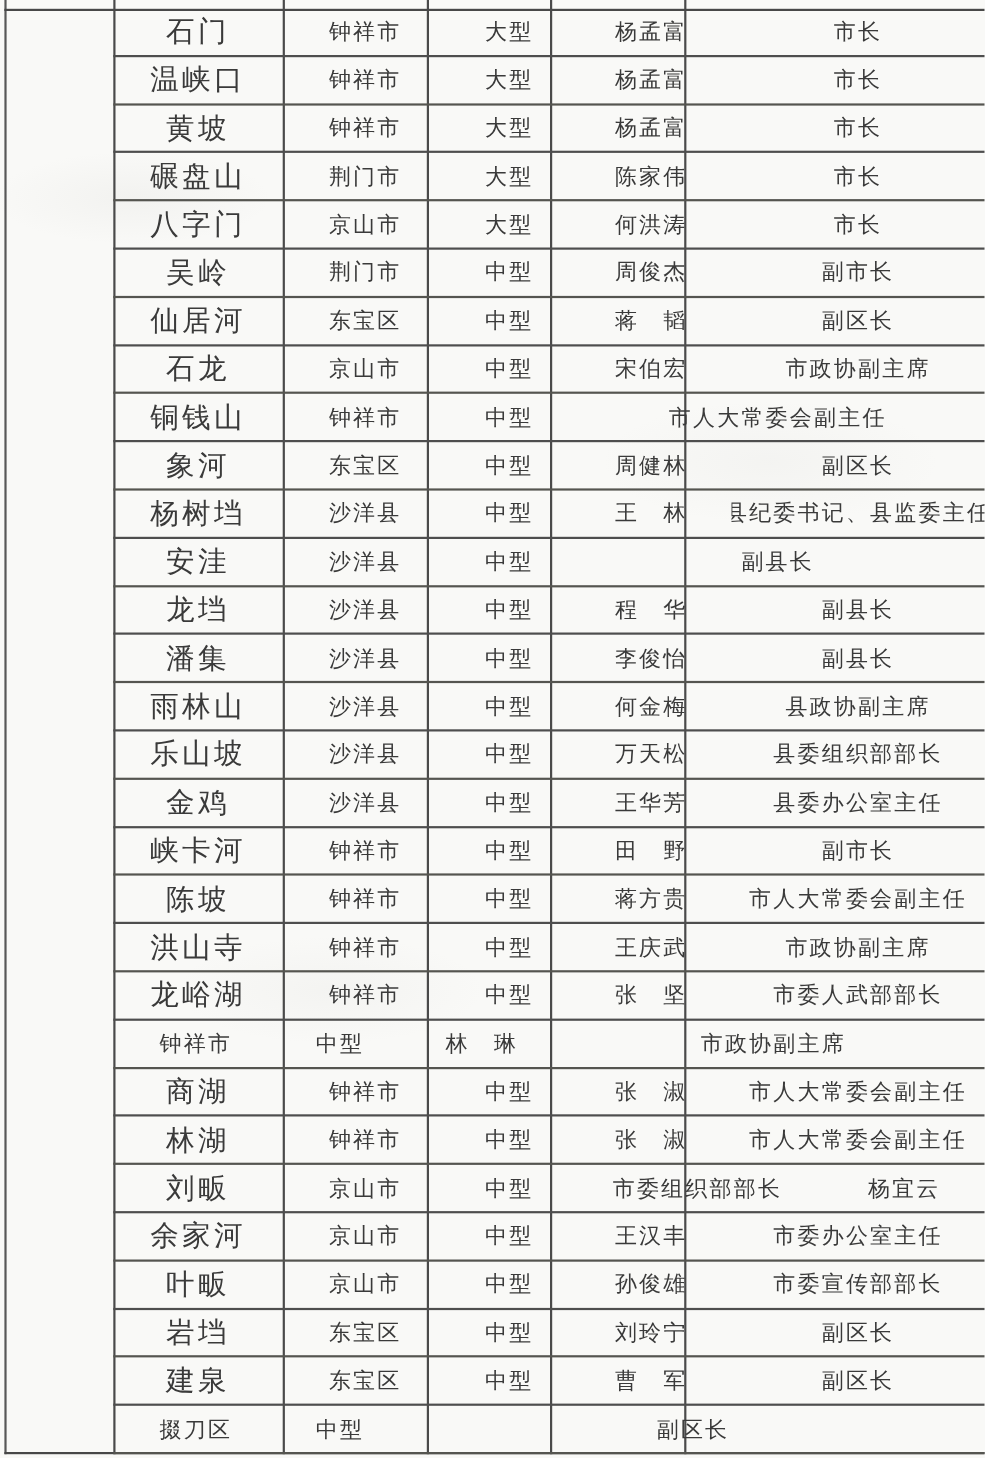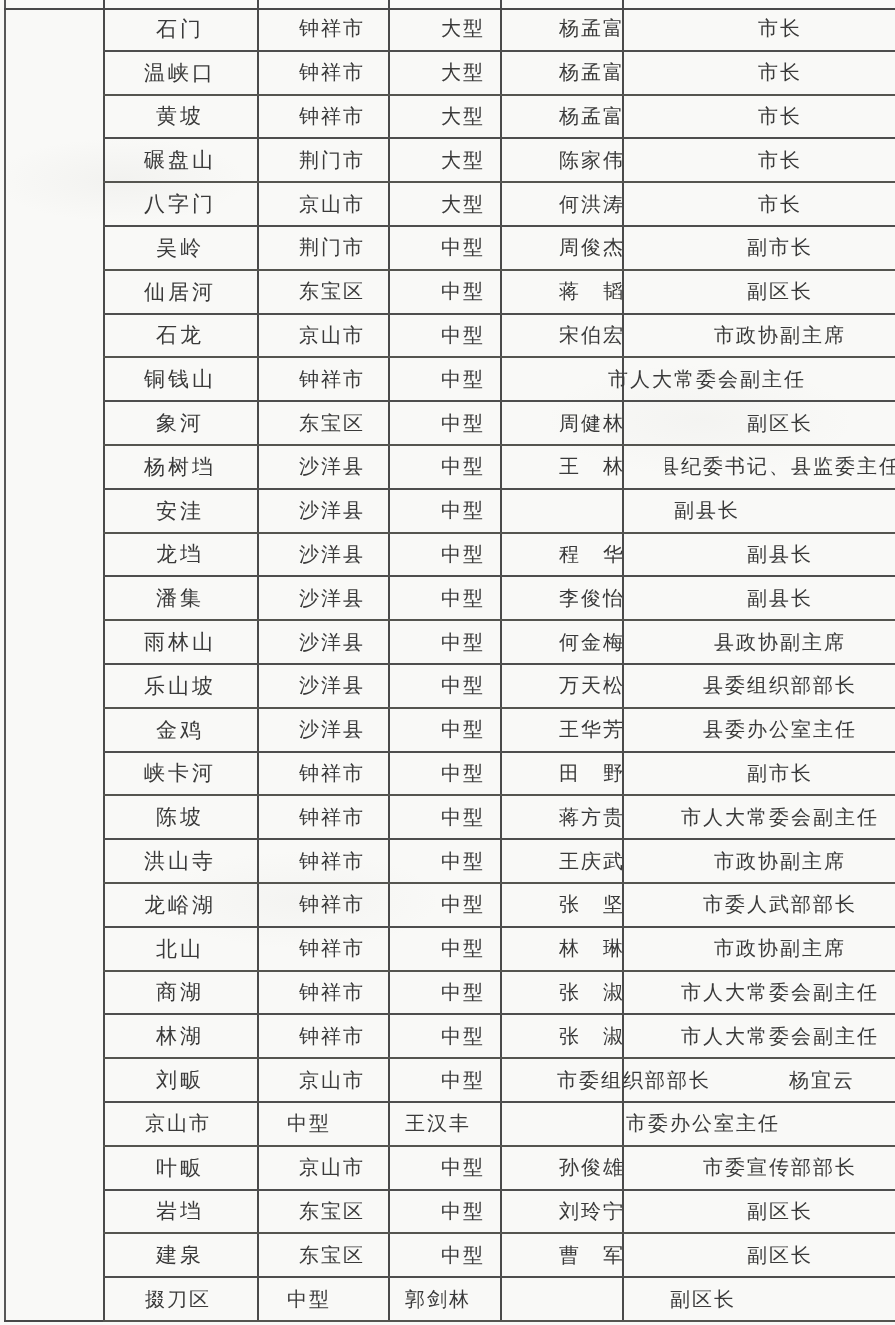--- a/index.html
+++ b/index.html
@@ -80,21 +80,21 @@
   .cell {
     display: flex;
     align-items: center;
     justify-content: center;
     box-sizing: border-box;
     font-size: 20px;
     letter-spacing: 2px;
     white-space: nowrap;
     overflow: hidden;
   }
-  .cell.col-name    { width: 154px; font-size: 21px; letter-spacing: 3px; }
+  .cell.col-name    { width: 154px; font-size: 26px; letter-spacing: 3px; }
   .cell.col-city    { width: 150px; }
   .cell.col-size    { width: 112px; }
   .cell.col-person  { width: 146px; }
   .cell.col-position{ flex: 1; }
 </style>
 </head>
 <body>
 
 <div class="scan-table">
 
@@ -249,21 +249,20 @@
         <div class="cell col-position">市政协副主席</div>
       </div>
       <div class="row">
         <div class="cell col-name">龙峪湖</div>
         <div class="cell col-city">钟祥市</div>
         <div class="cell col-size">中型</div>
         <div class="cell col-person">张　坚</div>
         <div class="cell col-position">市委人武部部长</div>
       </div>
       <div class="row">
-        <div class="cell col-name">北山</div>
         <div class="cell col-city">钟祥市</div>
         <div class="cell col-size">中型</div>
         <div class="cell col-person">林　琳</div>
         <div class="cell col-position">市政协副主席</div>
       </div>
       <div class="row">
         <div class="cell col-name">商湖</div>
         <div class="cell col-city">钟祥市</div>
         <div class="cell col-size">中型</div>
         <div class="cell col-person">张　淑</div>
@@ -277,20 +276,21 @@
         <div class="cell col-position">市人大常委会副主任</div>
       </div>
       <div class="row">
         <div class="cell col-name">刘畈</div>
         <div class="cell col-city">京山市</div>
         <div class="cell col-size">中型</div>
         <div class="cell col-position">市委组织部部长</div>
         <div class="cell col-person">杨宜云</div>
       </div>
       <div class="row">
+        <div class="cell col-name">余家河</div>
         <div class="cell col-city">京山市</div>
         <div class="cell col-size">中型</div>
         <div class="cell col-person">王汉丰</div>
         <div class="cell col-position">市委办公室主任</div>
       </div>
       <div class="row">
         <div class="cell col-name">叶畈</div>
         <div class="cell col-city">京山市</div>
         <div class="cell col-size">中型</div>
         <div class="cell col-person">孙俊雄</div>
@@ -306,17 +306,16 @@
       <div class="row">
         <div class="cell col-name">建泉</div>
         <div class="cell col-city">东宝区</div>
         <div class="cell col-size">中型</div>
         <div class="cell col-person">曹　军</div>
         <div class="cell col-position">副区长</div>
       </div>
       <div class="row">
         <div class="cell col-city">掇刀区</div>
         <div class="cell col-size">中型</div>
-        <div class="cell col-person">郭剑林</div>
         <div class="cell col-position">副区长</div>
       </div>
     </div>
 </div>
 
 </body></html>

